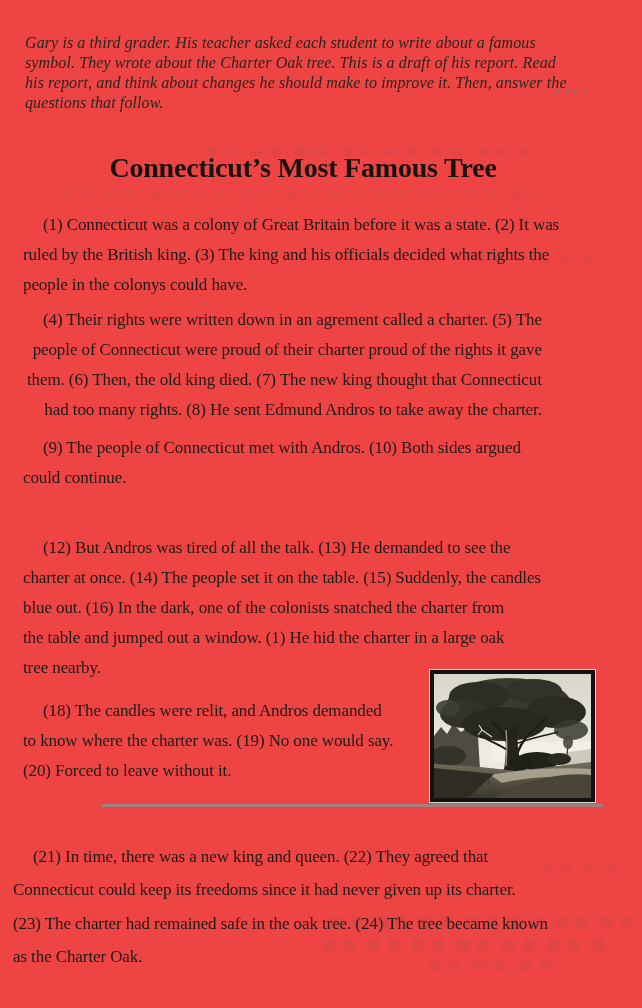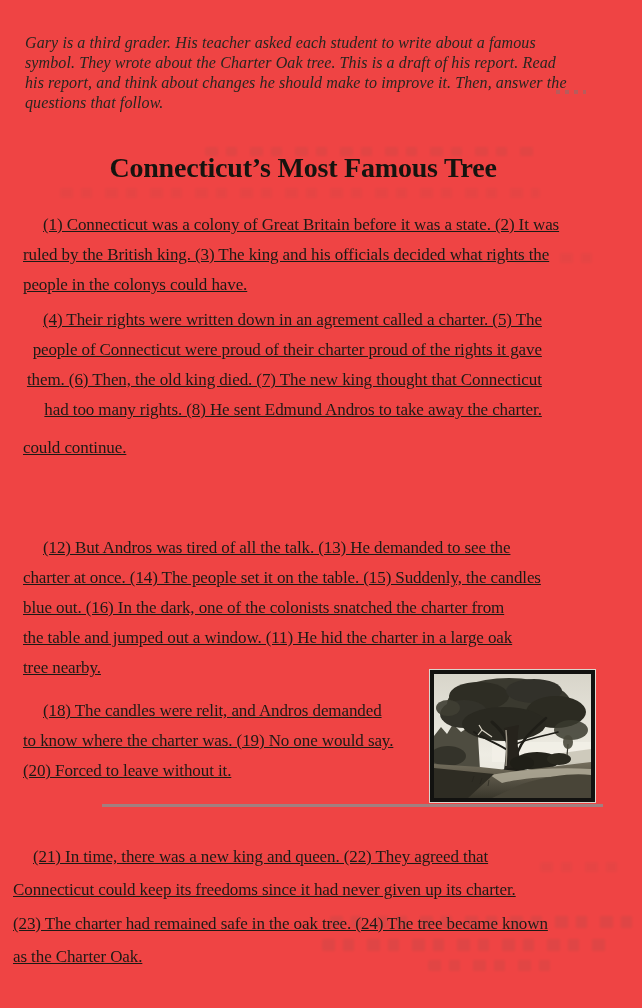--- a/index.html
+++ b/index.html
@@ -23,21 +23,21 @@
 
   
   .title {
     position:absolute; left:0; top:154px; width:606px;
     text-align:center;
     font-size:28px; font-weight:bold; letter-spacing:-0.2px;
     color:#16140f; line-height:28px;
   }
 
   
-  .para { position:absolute; font-size:17px; line-height:30px; color:#1d1a15; letter-spacing:-0.1px;text-decoration:underline; }
+  .para { position:absolute; font-size:17px; line-height:30px; color:#1d1a15; letter-spacing:-0.1px; }
   .bline { white-space:nowrap; }
   .bline.first { text-indent:20px; }
   .p1 { left:23px; top:210px; }
   .p2 { left:23px; top:305px;text-align:right; }
   .p3 { left:23px; top:433px; }
   .p4 { left:23px; top:533px; }
   .p5 { left:23px; top:696px; }
   .p6 { left:13px; top:824px; line-height:33.4px;margin-top:16px; }
 
   
@@ -94,27 +94,28 @@
         <div class="bline">ruled by the British king. (3) The king and his officials decided what rights the</div>
         <div class="bline">people in the colonys could have.</div>
       </div>
       <div class="para p2">
         <div class="bline first">(4) Their rights were written down in an agrement called a charter. (5) The</div>
         <div class="bline">people of Connecticut were proud of their charter proud of the rights it gave</div>
         <div class="bline">them. (6) Then, the old king died. (7) The new king thought that Connecticut</div>
         <div class="bline">had too many rights. (8) He sent Edmund Andros to take away the charter.</div>
       </div>
       <div class="para p3">
+        <div class="bline first">(9) The people of Connecticut met with Andros. (10) Both sides argued</div>
         <div class="bline">could continue.</div>
       </div>
       <div class="para p4">
         <div class="bline first">(12) But Andros was tired of all the talk. (13) He demanded to see the</div>
         <div class="bline">charter at once. (14) The people set it on the table. (15) Suddenly, the candles</div>
         <div class="bline">blue out. (16) In the dark, one of the colonists snatched the charter from</div>
-        <div class="bline">the table and jumped out a window. (11) He hid the charter in a large oak</div>
+        <div class="bline">the table and jumped out a window. (1) He hid the charter in a large oak</div>
         <div class="bline">tree nearby.</div>
       </div>
       <div class="para p5">
         <div class="bline first">(18) The candles were relit, and Andros demanded</div>
         <div class="bline">to know where the charter was. (19) No one would say.</div>
         <div class="bline">(20) Forced to leave without it.</div>
       </div>
       <div class="para p6">
         <div class="bline first">(21) In time, there was a new king and queen. (22) They agreed that</div>
         <div class="bline">Connecticut could keep its freedoms since it had never given up its charter.</div>

